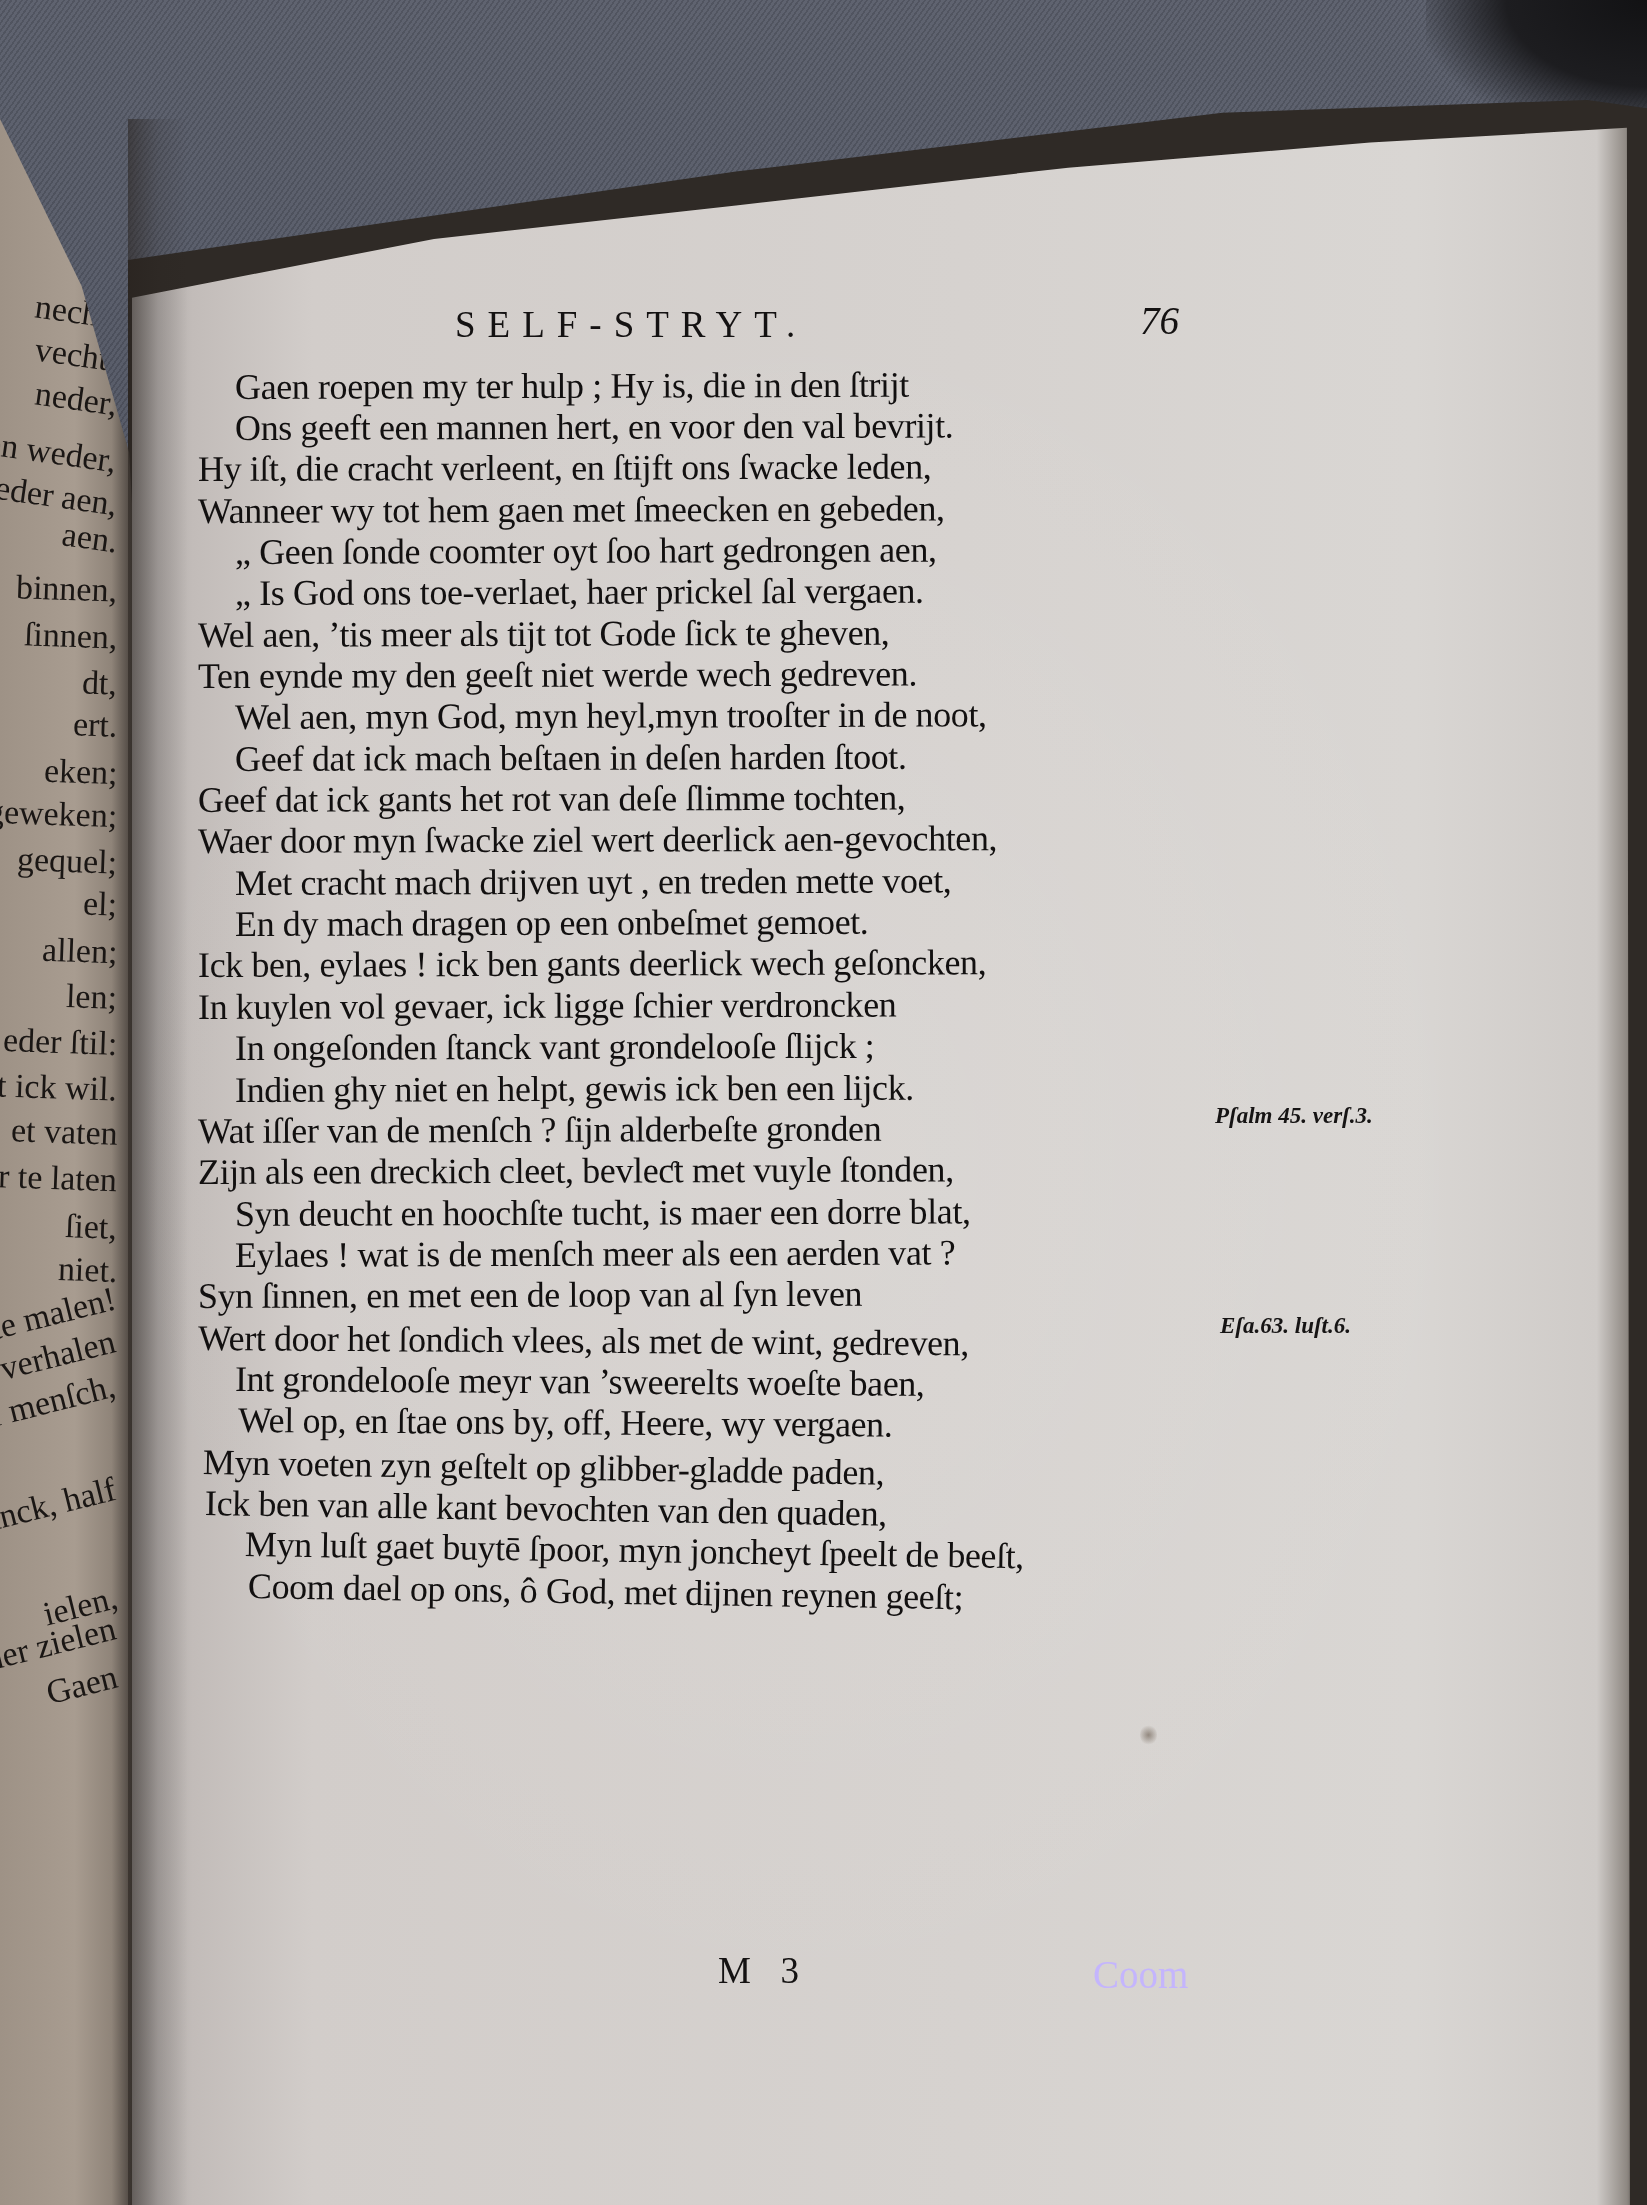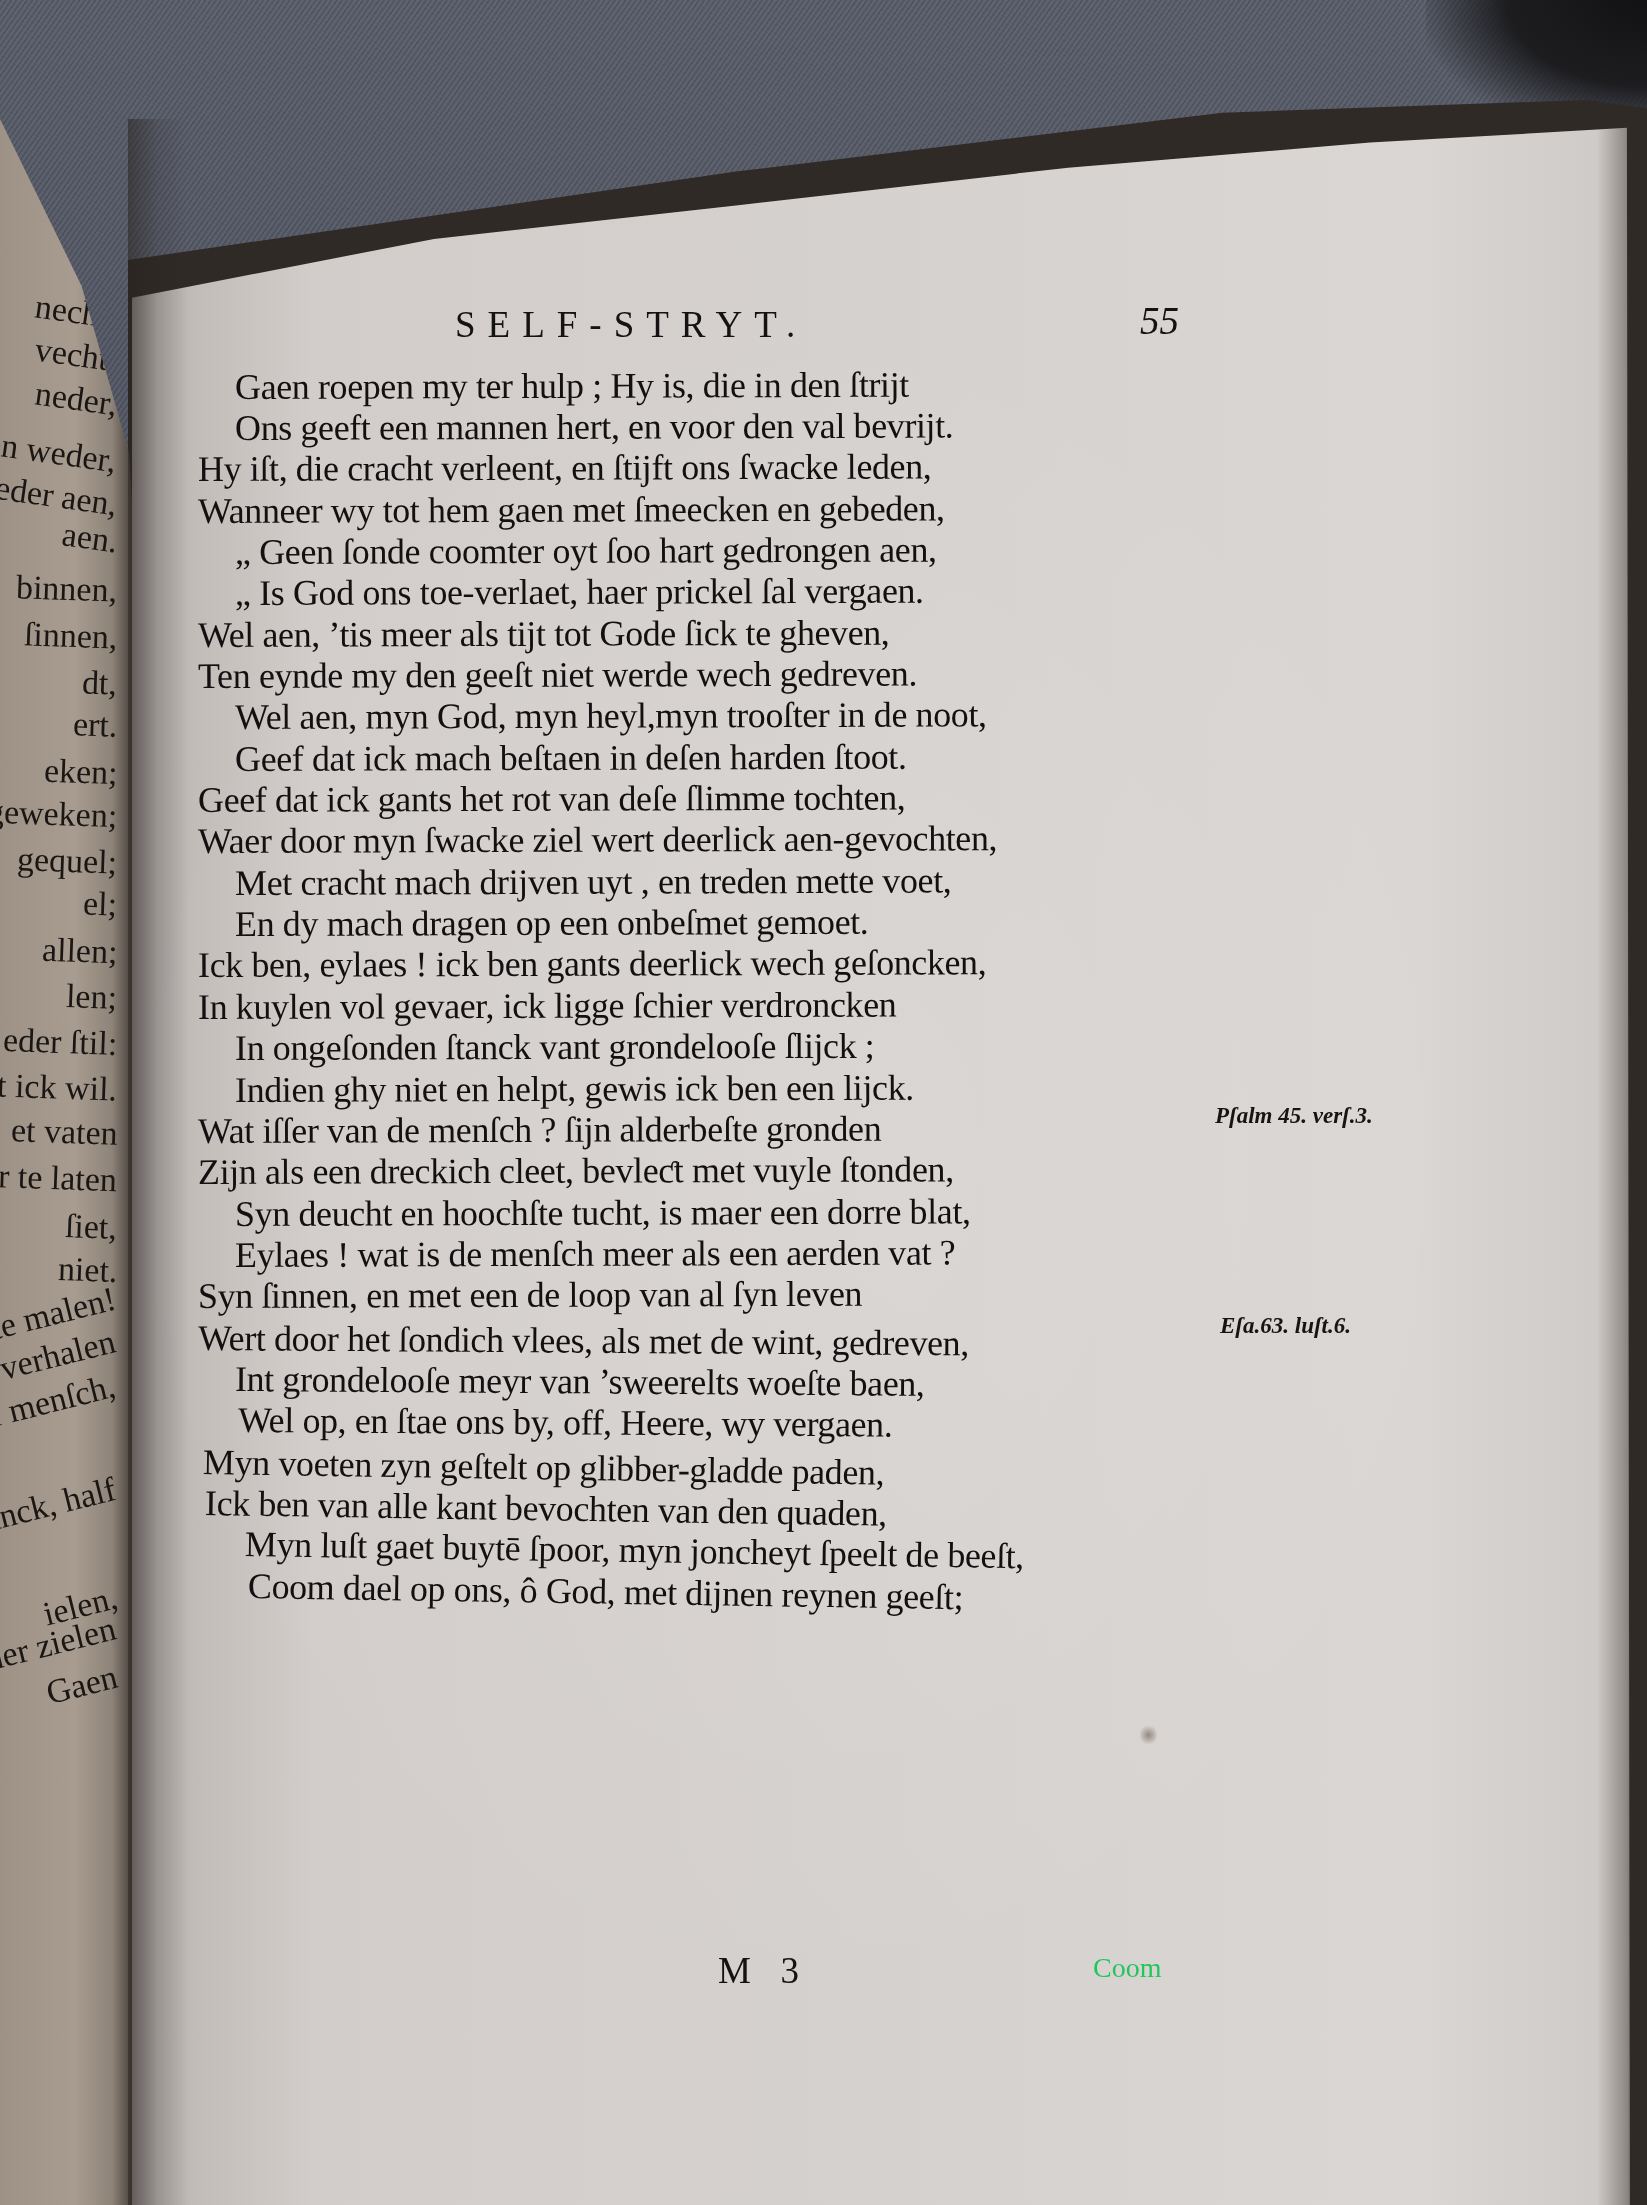--- a/index.html
+++ b/index.html
@@ -120,22 +120,22 @@
     .signature {
       position: absolute;
       left: 699px; top: 1945px;
       font-size: 37px;
       color: #141212;
       letter-spacing: 10.2px;
     }
     .catchword {
       position: absolute;
       left: 1074px; top: 1948px;
-      font-size: 28px;
-      color: #22c55e;
+      font-size: 39px;
+      color: #c4b5fd;
     }
     .foxing {
       position: absolute;
       left: 1121px; top: 1720px;
       width: 17px; height: 22px;
       border-radius: 50%;
       background: radial-gradient(circle, rgba(90,75,60,0.55) 0%, rgba(90,75,60,0) 70%);
     }
   </style>
 </head>
@@ -177,21 +177,21 @@
       <div class="left-line" style="top: 1508px; transform: rotate(-14deg);">cher zielen</div>
       <div class="left-line" style="top: 1547px; transform: rotate(-14deg);">Gaen</div>
     </div>
 </div>
 
 <div class="right-page"></div>
 <div class="gutter-shadow"></div>
 
 <div class="text-block">
   <div class="running-head">SELF-STRYT.</div>
-  <div class="page-number">55</div>
+  <div class="page-number">76</div>
 
   <div id="verse-lines">
       <div class="verse-line" style="left: 216px; top: 362px; transform: rotate(-0.2deg);">Gaen roepen my ter hulp ;  Hy is, die in den ſtrijt</div>
       <div class="verse-line" style="left: 216px; top: 403px; transform: rotate(-0.2deg);">Ons geeft een mannen hert, en voor den val bevrijt.</div>
       <div class="verse-line" style="left: 179px; top: 444px; transform: rotate(-0.2deg);">Hy iſt, die cracht verleent, en ſtijft ons ſwacke leden,</div>
       <div class="verse-line" style="left: 179px; top: 486px; transform: rotate(-0.2deg);">Wanneer wy tot hem gaen met ſmeecken en gebeden,</div>
       <div class="verse-line" style="left: 216px; top: 527px; transform: rotate(-0.2deg);">„ Geen ſonde coomter oyt ſoo hart gedrongen aen,</div>
       <div class="verse-line" style="left: 216px; top: 568px; transform: rotate(-0.2deg);">„ Is God ons toe-verlaet, haer prickel ſal vergaen.</div>
       <div class="verse-line" style="left: 179px; top: 610px; transform: rotate(-0.2deg);">Wel aen, ’tis meer als tijt tot Gode ſick te gheven,</div>
       <div class="verse-line" style="left: 179px; top: 651px; transform: rotate(-0.2deg);">Ten eynde my den geeſt niet werde wech gedreven.</div>

